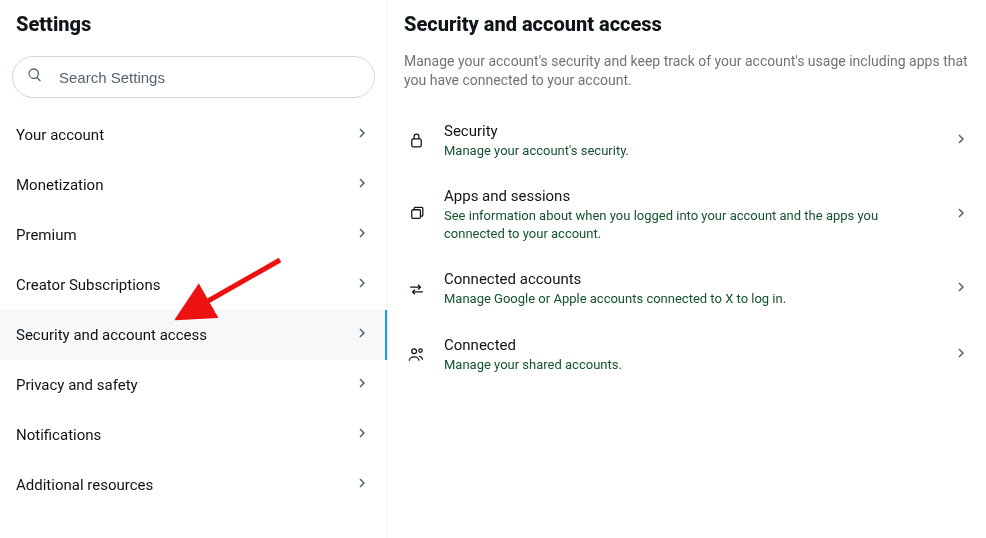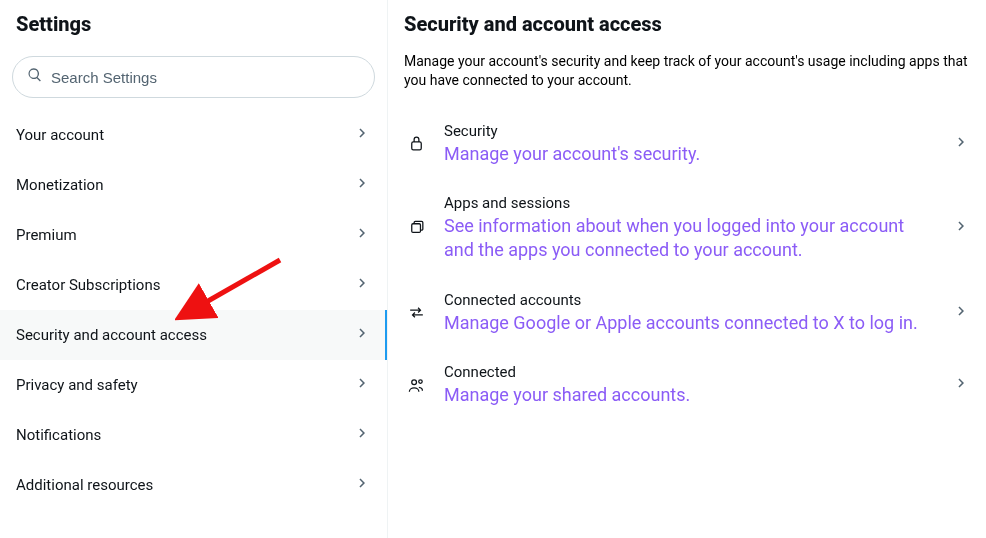--- a/index.html
+++ b/index.html
@@ -30,21 +30,21 @@
     .search-wrap {
       padding: 6px 12px 12px 12px;
     }
     .search-box {
       display: flex;
       align-items: center;
       border: 1px solid #cfd9de;
       border-radius: 9999px;
       height: 42px;
       padding: 0 14px;
-      gap: 8px;
+      gap: 16px;
     }
     .search-box svg {
       width: 16px;
       height: 16px;
       fill: #536471;
       flex-shrink: 0;
     }
     .search-box input {
       border: none;
       outline: none;
@@ -96,21 +96,21 @@
       position: relative;
     }
     .main-header {
       padding: 12px 16px 6px 16px;
       font-size: 20px;
       font-weight: 800;
     }
     .main-subtitle {
       padding: 10px 16px 18px 16px;
       font-size: 14px;
-      color: #000000;
+      color: #737373;
       line-height: 1.35;
     }
     .main-list {
       display: flex;
       flex-direction: column;
       justify-content: space-between;
     }
     .main-item {
       display: flex;
       align-items: center;
@@ -133,22 +133,22 @@
       stroke-width: 1.6;
     }
     .main-item-body {
       flex: 1;
     }
     .main-item-title {
       font-size: 15px;
       color: #0f1419;
     }
     .main-item-desc {
-      font-size: 18px;
-      color: #8b5cf6;
+      font-size: 13px;
+      color: #14532d;
       line-height: 1.35;
       margin-top: 2px;
     }
     .arrow-overlay {
       position: absolute;
       pointer-events: none;
     }
   </style>
 </head>
 <body>

